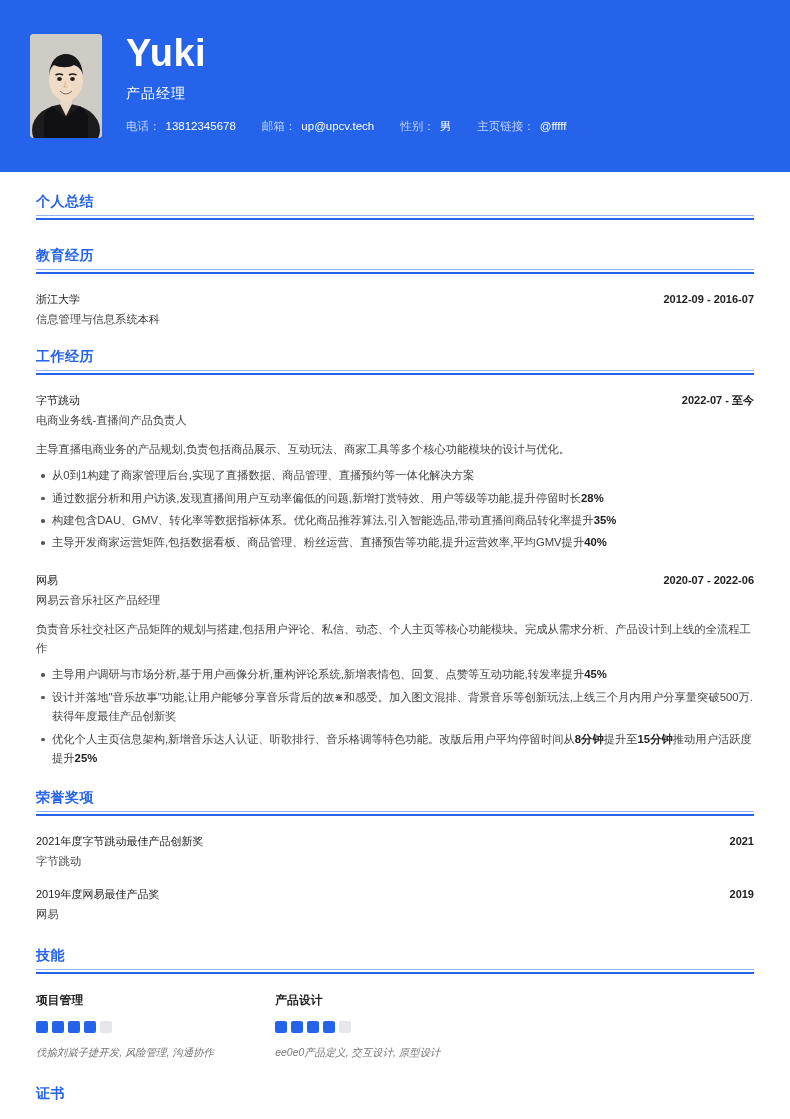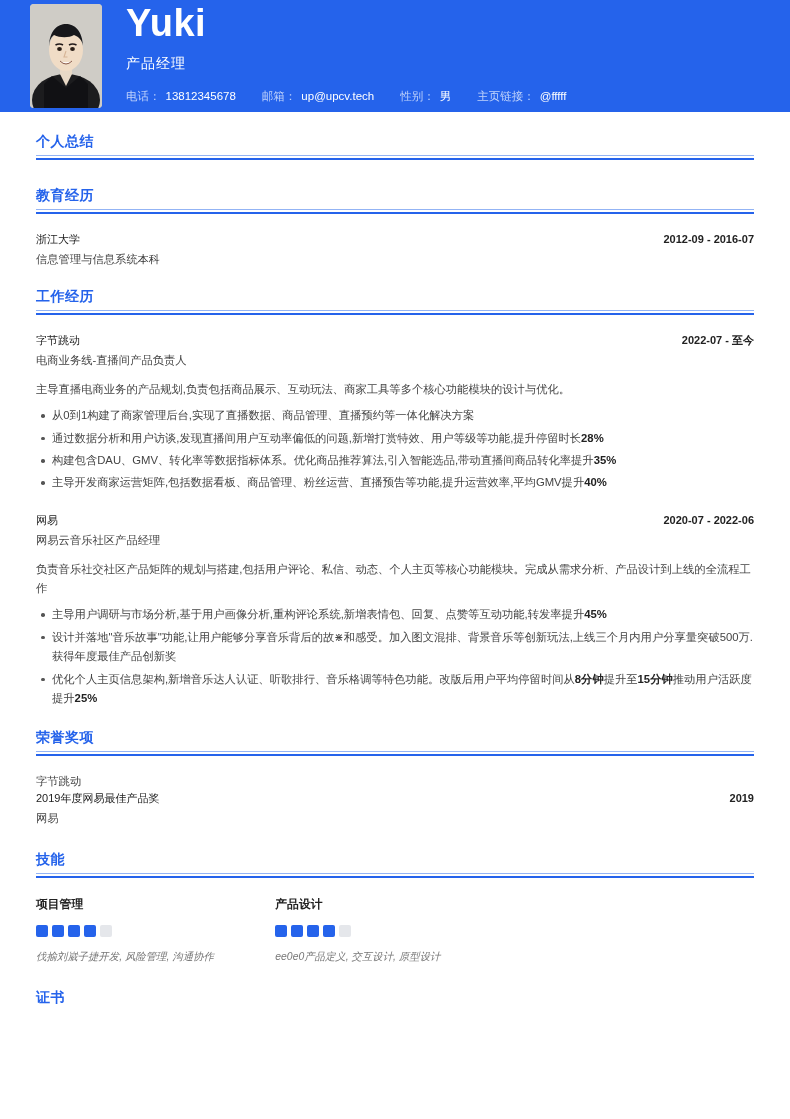--- a/index.html
+++ b/index.html
@@ -9,21 +9,21 @@
     height: 1119px;
     background: #ffffff;
     font-family: "Liberation Sans", "DejaVu Sans", sans-serif;
     color: #333333;
     overflow: hidden;
   }
 
   
   .header {
     background: #2563eb;
-    height: 112px;
+    height: 172px;
     display: flex;
     align-items: center;
     padding: 0 30px;
   }
   .photo-wrap {
     width: 72px;
     height: 104px;
     border-radius: 4px;
     overflow: hidden;
     flex: 0 0 auto;
@@ -302,26 +302,30 @@
   </div>
 
   <div class="section">
     <div class="section-head">
       <div class="section-title">荣誉奖项</div>
       <div class="rule-thin"></div>
       <div class="rule-thick"></div>
     </div>
 
     <div class="entry">
+      <div class="entry-top">
+        <span class="entry-title">2021年度字节跳动最佳产品创新奖</span>
+        <span class="entry-date">2021</span>
+      </div>
       <div class="entry-sub-row">
         <span class="entry-sub">字节跳动</span>
       </div>
     </div>
 
-    <div class="entry" style="margin-top:2px;">
+    <div class="entry" style="margin-top:18px;">
       <div class="entry-top">
         <span class="entry-title">2019年度网易最佳产品奖</span>
         <span class="entry-date">2019</span>
       </div>
       <div class="entry-sub-row">
         <span class="entry-sub">网易</span>
       </div>
     </div>
   </div>
 

